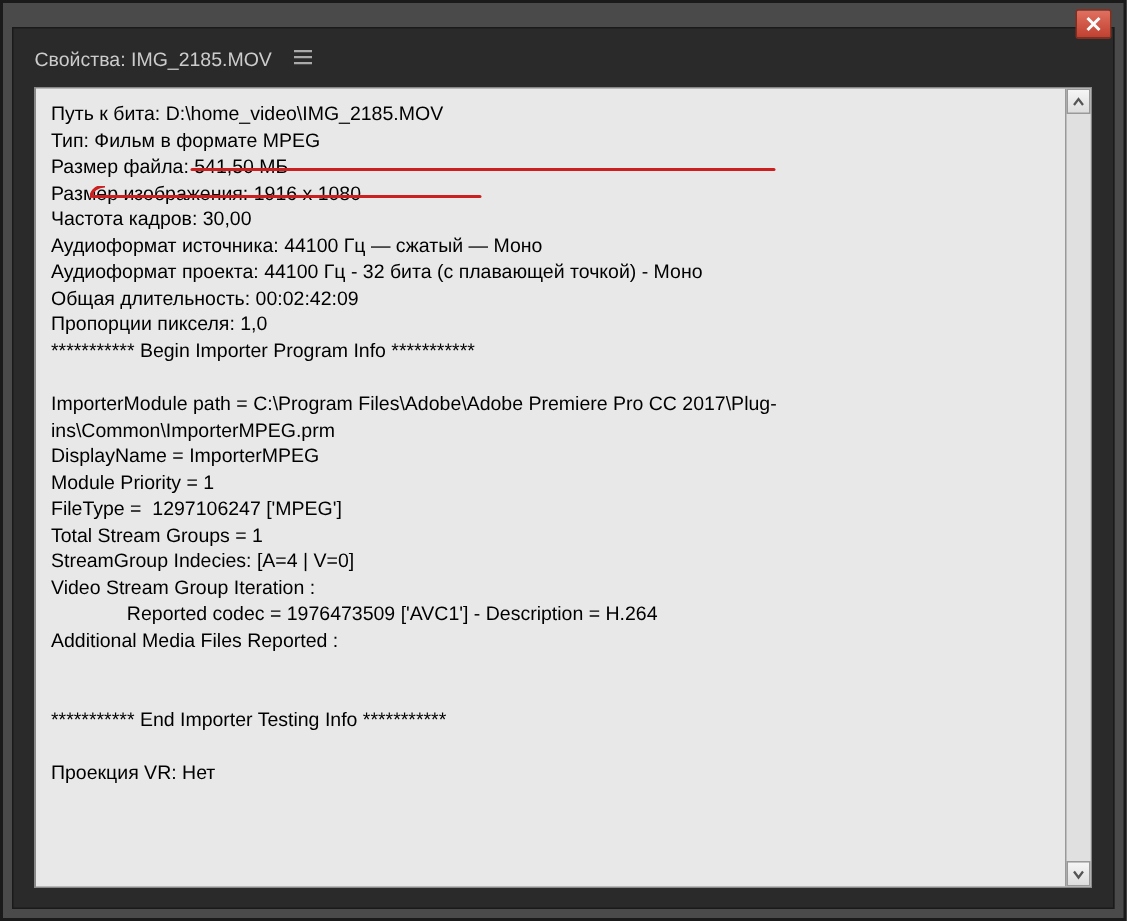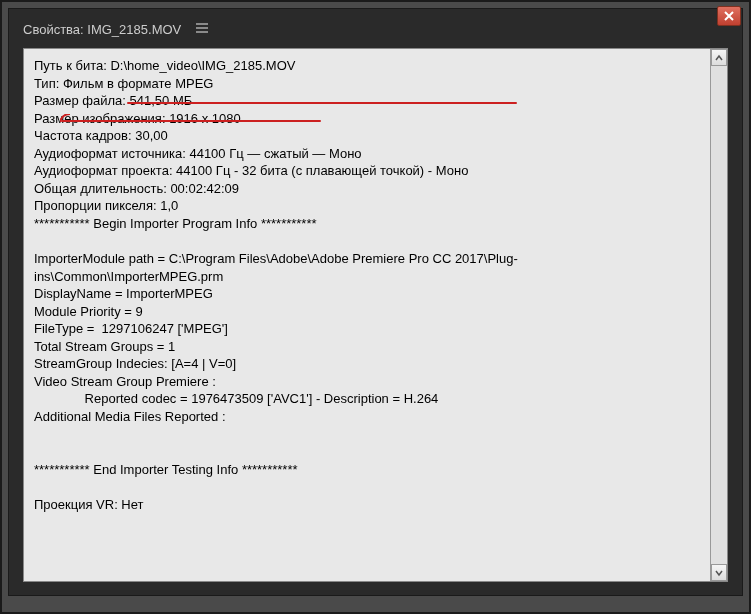--- a/index.html
+++ b/index.html
@@ -39,20 +39,21 @@
     }
     .titlebar-close svg {
       width: 12px;
       height: 12px;
     }
     .inner-window {
       background: #2a2a2a;
       border: 1px solid #1a1a1a;
       width: 100%;
       height: calc(100% - 10px);
+      margin-top: 10px;
       padding: 12px 14px;
     }
     .window-header {
       display: flex;
       align-items: center;
       color: #ccc;
       font-size: 13px;
       margin-bottom: 10px;
       gap: 10px;
     }
@@ -159,25 +160,25 @@
 <span>Размер изображения: 1916 x 1080</span>
 <span>Частота кадров: 30,00</span>
 <span>Аудиоформат источника: 44100 Гц — сжатый — Моно</span>
 <span>Аудиоформат проекта: 44100 Гц - 32 бита (с плавающей точкой) - Моно</span>
 <span>Общая длительность: 00:02:42:09</span>
 <span>Пропорции пикселя: 1,0</span>
 <span>*********** Begin Importer Program Info ***********</span>
 <span></span>
 <span>ImporterModule path = C:\Program Files\Adobe\Adobe Premiere Pro CC 2017\Plug-ins\Common\ImporterMPEG.prm</span>
 <span>DisplayName = ImporterMPEG</span>
-<span>Module Priority = 9</span>
+<span>Module Priority = 1</span>
 <span>FileType =  1297106247 ['MPEG']</span>
 <span>Total Stream Groups = 1</span>
 <span>StreamGroup Indecies: [A=4 | V=0]</span>
-<span>Video Stream Group Premiere :</span>
+<span>Video Stream Group Iteration :</span>
 <span>              Reported codec = 1976473509 ['AVC1'] - Description = H.264</span>
 <span>Additional Media Files Reported :</span>
 <span></span>
 <span></span>
 <span>*********** End Importer Testing Info ***********</span>
 <span></span>
 <span>Проекция VR: Нет</span></div>
 
       <div class="underline-red underline1"></div>
       <div class="underline-red underline2"></div>

